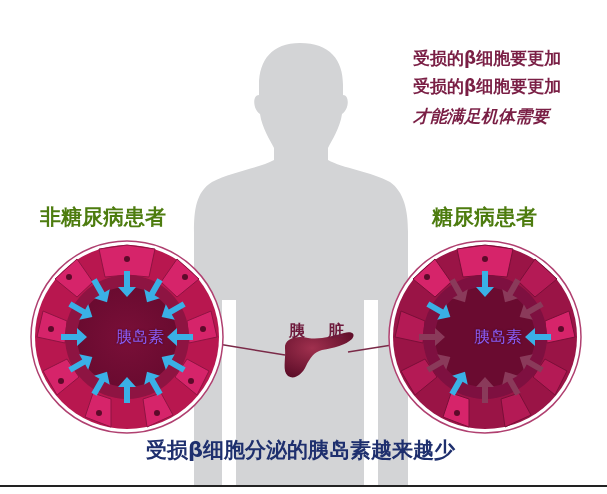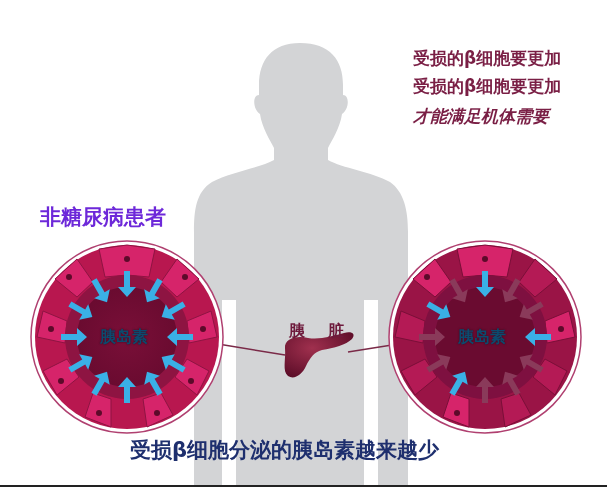--- a/index.html
+++ b/index.html
@@ -1,23 +1,23 @@
 <!DOCTYPE html>
 <html><head>
   <meta charset="utf-8">
   <style>
     html, body { margin: 0; padding: 0; }
     body { width: 607px; height: 494px; background: #ffffff; position: relative; overflow: hidden; font-family: "DejaVu Sans", sans-serif; }
     .stage { position: absolute; left: 0; top: 0; width: 607px; height: 494px; }
     .txt { position: absolute; white-space: nowrap; }
     .note { color: #7a1f45; font-size: 17px; font-weight: bold; letter-spacing: 0px; line-height: 28px; }
-    .label { color: #6d28d9; font-size: 21px; font-weight: bold; }
+    .label { color: #4d7c0f; font-size: 21px; font-weight: bold; }
     .caption { color: #1e2f6e; font-size: 21px; font-weight: bold; }
     .organ-label { color: #6e1a3c; font-size: 16px; font-weight: bold; }
-    .center-label { color: #0c4a6e; font-size: 16px; font-weight: bold; text-shadow: 0 0 2px #3a0618; }
+    .center-label { color: #8b5cf6; font-size: 16px; font-weight: normal; text-shadow: 0 0 2px #3a0618; margin-left: 16px; }
     .bottom-bar { position: absolute; left: 0; top: 485px; width: 607px; height: 9px; background: #ffffff; border-top: 2px solid #222; }
   </style>
 </head>
 <body>
 
 <div class="stage">
 
   <svg width="607" height="494" style="position:absolute;left:0;top:0;">
     <path fill="#d3d4d6" d="
       M300,43
@@ -190,23 +190,24 @@
           <path d="M97,34 L103,34 L103,50 L109,50 L100,60 L91,50 L97,50 Z" fill="#8a3a5a"></path>
         </g>
     </g>
   </svg>
 
   <div class="txt note" style="left:413px;top:44px;">受损的β细胞要更加</div>
   <div class="txt note" style="left:413px;top:72px;">受损的β细胞要更加</div>
   <div class="txt note" style="left:413px;top:102px;font-style:italic;">才能满足机体需要</div>
 
   <div class="txt label" style="left:40px;top:203px;">非糖尿病患者</div>
+  <div class="txt label" style="left:432px;top:203px;">糖尿病患者</div>
 
   <div class="txt center-label" style="left:100px;top:327px;">胰岛素</div>
   <div class="txt center-label" style="left:458px;top:327px;">胰岛素</div>
 
   <div class="txt organ-label" style="left:289px;top:321px;">胰</div>
   <div class="txt organ-label" style="left:328px;top:321px;">脏</div>
 
-  <div class="txt caption" style="left:130px;top:436px;">受损β细胞分泌的胰岛素越来越少</div>
+  <div class="txt caption" style="left:146px;top:436px;">受损β细胞分泌的胰岛素越来越少</div>
 
   <div class="bottom-bar"></div>
 </div>
 
 </body></html>

